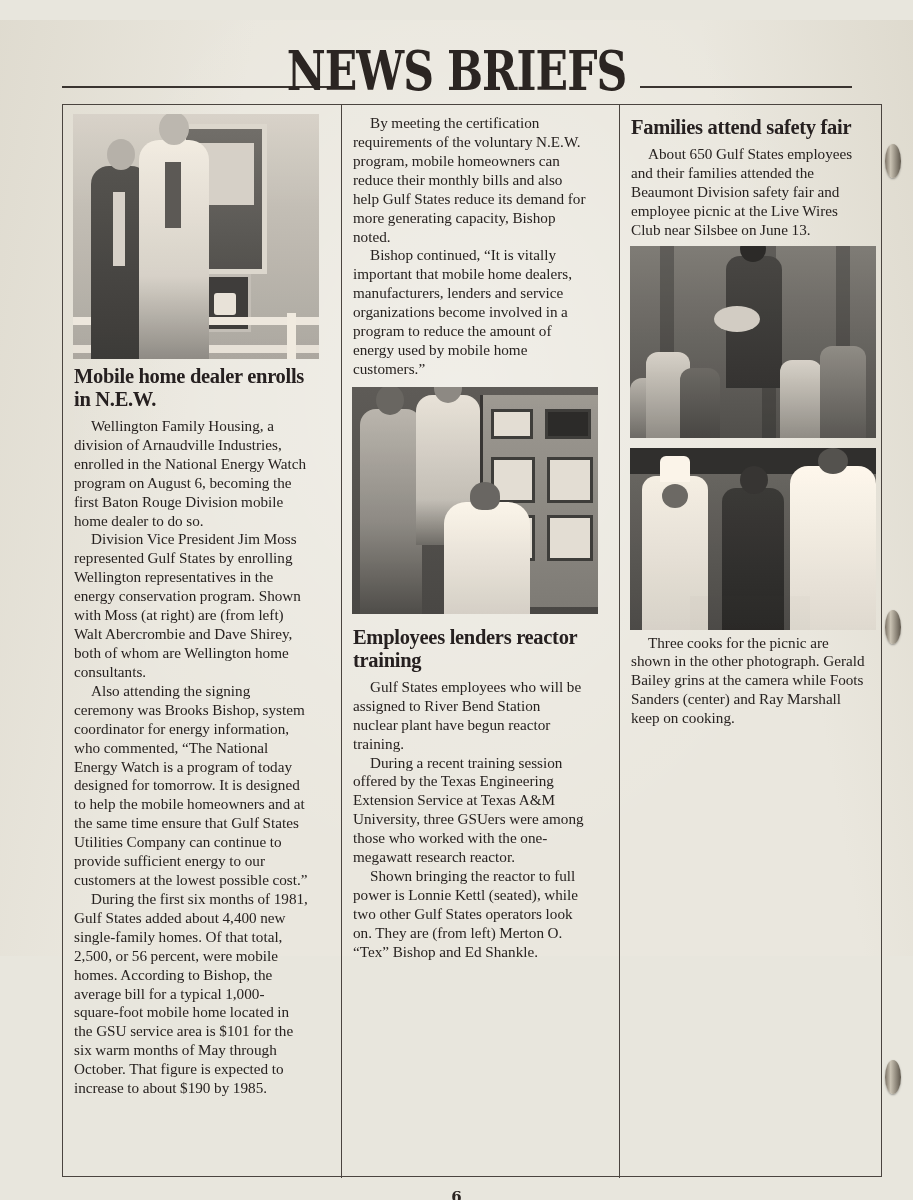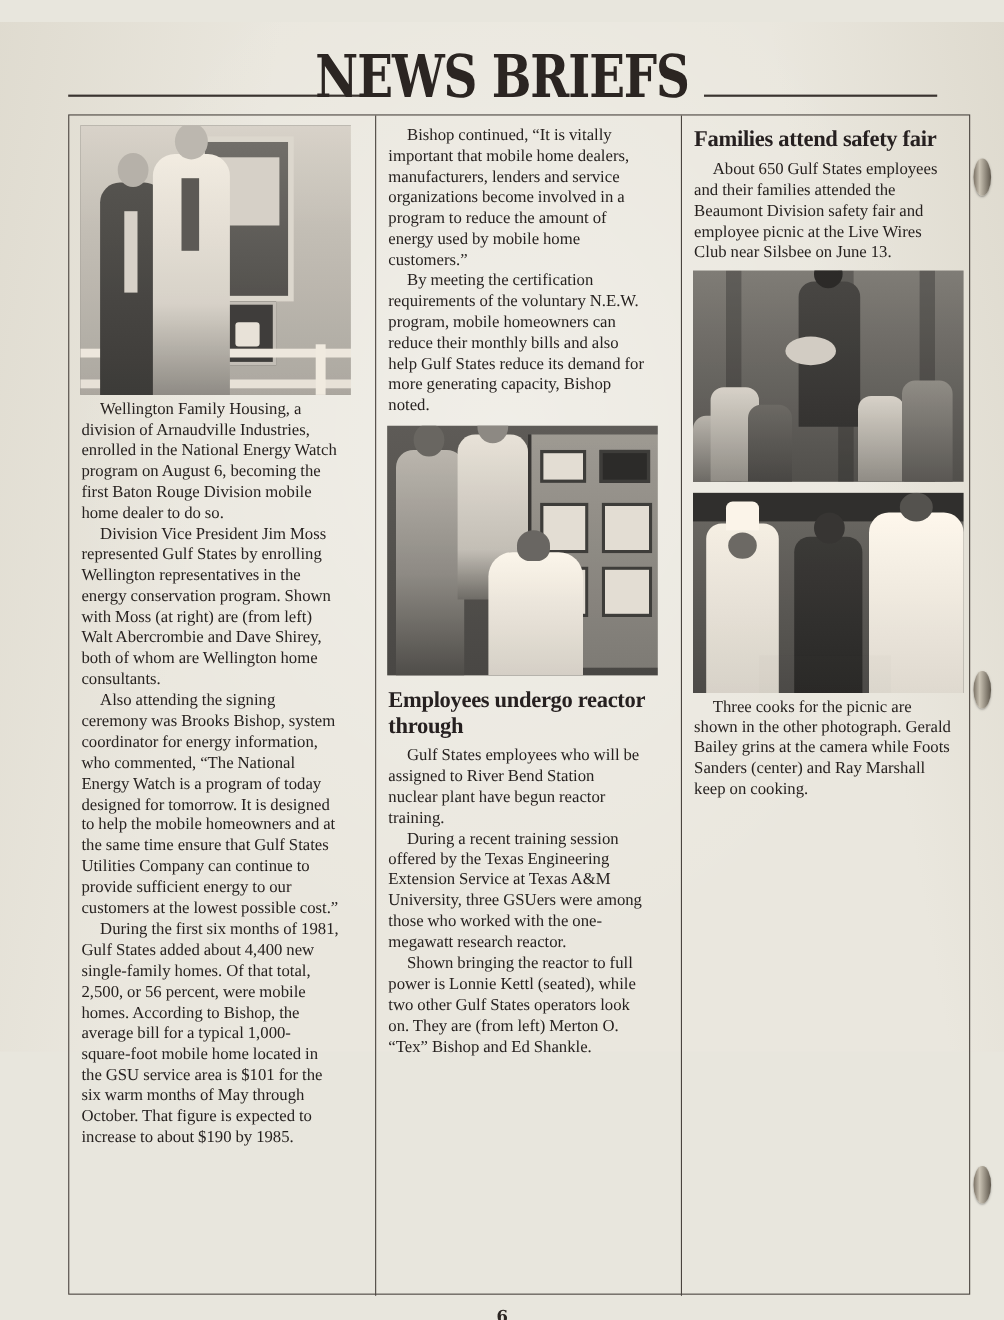--- a/index.html
+++ b/index.html
@@ -317,46 +317,47 @@
         <div class="p1-door"></div>
         <div class="p1-panel"></div>
         <div class="p1-rail"></div>
         <div class="p1-rail2"></div>
         <div class="p1-post" style="left:214px;"></div>
 
         <div class="p1-man-a"></div>
         <div class="p1-man-b"></div>
       </div>
 
+      <h2 class="head tight">Mobile home dealer enrolls in N.E.W.</h2>
 
       <p class="body">Wellington Family Housing, a division of Arnaudville Industries, enrolled in the National Energy Watch program on August 6, becoming the first Baton Rouge Division mobile home dealer to do so.</p>
       <p class="body">Division Vice President Jim Moss represented Gulf States by enrolling Wellington representatives in the energy conservation program. Shown with Moss (at right) are (from left) Walt Abercrombie and Dave Shirey, both of whom are Wellington home consultants.</p>
       <p class="body">Also attending the signing ceremony was Brooks Bishop, system coordinator for energy information, who commented, “The National Energy Watch is a program of today designed for tomorrow. It is designed to help the mobile homeowners and at the same time ensure that Gulf States Utilities Company can continue to provide sufficient energy to our customers at the lowest possible cost.”</p>
       <p class="body">During the first six months of 1981, Gulf States added about 4,400 new single-family homes. Of that total, 2,500, or 56 percent, were mobile homes. According to Bishop, the average bill for a typical 1,000-square-foot mobile home located in the GSU service area is $101 for the six warm months of May through October. That figure is expected to increase to about $190 by 1985.</p>
     </div>
 
     <div class="col col2">
+      <p class="body">By meeting the certification requirements of the voluntary N.E.W. program, mobile homeowners can reduce their monthly bills and also help Gulf States reduce its demand for more generating capacity, Bishop noted.</p>
       <p class="body">Bishop continued, “It is vitally important that mobile home dealers, manufacturers, lenders and service organizations become involved in a program to reduce the amount of energy used by mobile home customers.”</p>
-      <p class="body">By meeting the certification requirements of the voluntary N.E.W. program, mobile homeowners can reduce their monthly bills and also help Gulf States reduce its demand for more generating capacity, Bishop noted.</p>
 
       <div class="photo photo-2">
         <div class="p2-bg"></div>
         <div class="p2-console"></div>
         <div class="p2-screen p2-s1"></div>
         <div class="p2-screen p2-s2"></div>
         <div class="p2-screen p2-s3"></div>
         <div class="p2-screen p2-s4"></div>
         <div class="p2-screen p2-s5"></div>
         <div class="p2-screen p2-s6"></div>
         <div class="p2-man1"></div>
         <div class="p2-man2"></div>
         <div class="p2-man3"></div>
       </div>
 
-      <h2 class="head">Employees undergo reactor through</h2>
+      <h2 class="head">Employees lenders reactor training</h2>
 
       <p class="body">Gulf States employees who will be assigned to River Bend Station nuclear plant have begun reactor training.</p>
       <p class="body">During a recent training session offered by the Texas Engineering Extension Service at Texas A&amp;M University, three GSUers were among those who worked with the one-megawatt research reactor.</p>
       <p class="body">Shown bringing the reactor to full power is Lonnie Kettl (seated), while two other Gulf States operators look on. They are (from left) Merton O. “Tex” Bishop and Ed Shankle.</p>
     </div>
 
     <div class="col col3">
       <h2 class="head tight" style="margin-top:2px;">Families attend safety fair</h2>
 
       <p class="body">About 650 Gulf States employees and their families attended the Beaumont Division safety fair and employee picnic at the Live Wires Club near Silsbee on June 13.</p>

